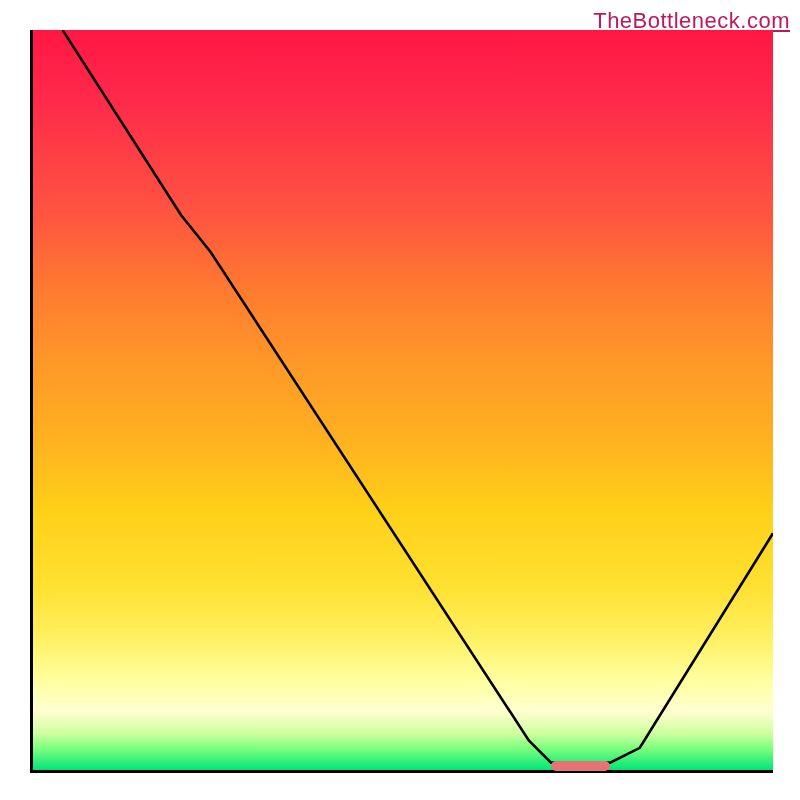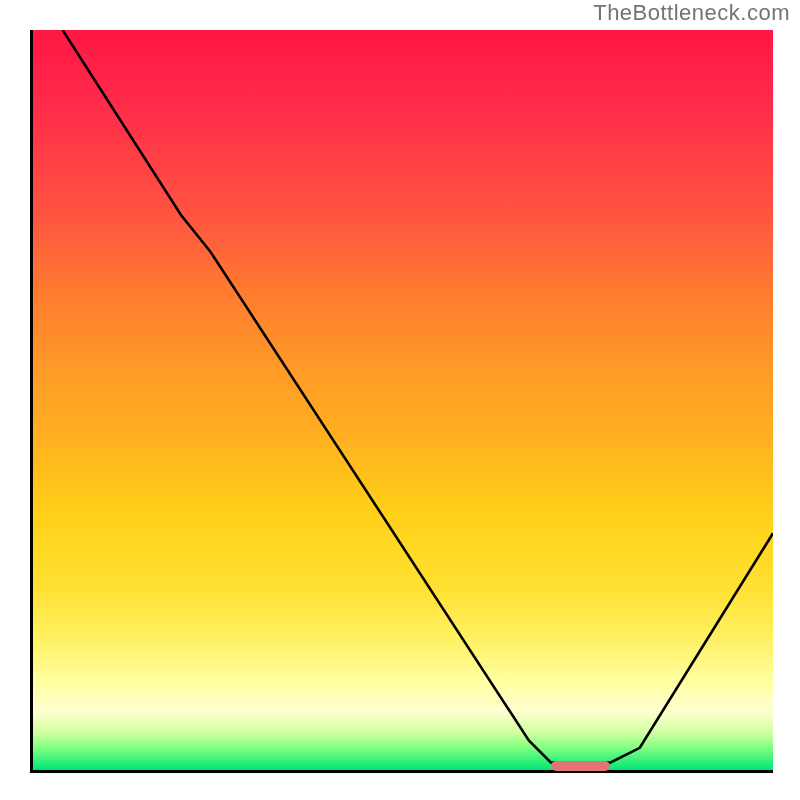--- a/index.html
+++ b/index.html
@@ -6,26 +6,27 @@
     margin: 0;
     padding: 0;
     width: 800px;
     height: 800px;
     background: #ffffff;
     position: relative;
     font-family: Arial, sans-serif;
   }
   .watermark {
     position: absolute;
-    top: 0;
+    top: 8px;
     right: 10px;
-    color: #737373;
+    color: #be185d;
     font-size: 22px;
     font-weight: 500;
     letter-spacing: 0.5px;
+    text-decoration: underline;
   }
   .plot-area {
     position: absolute;
     top: 30px;
     left: 30px;
     width: 740px;
     height: 740px;
     border-left: 3px solid #000;
     border-bottom: 3px solid #000;
   }

